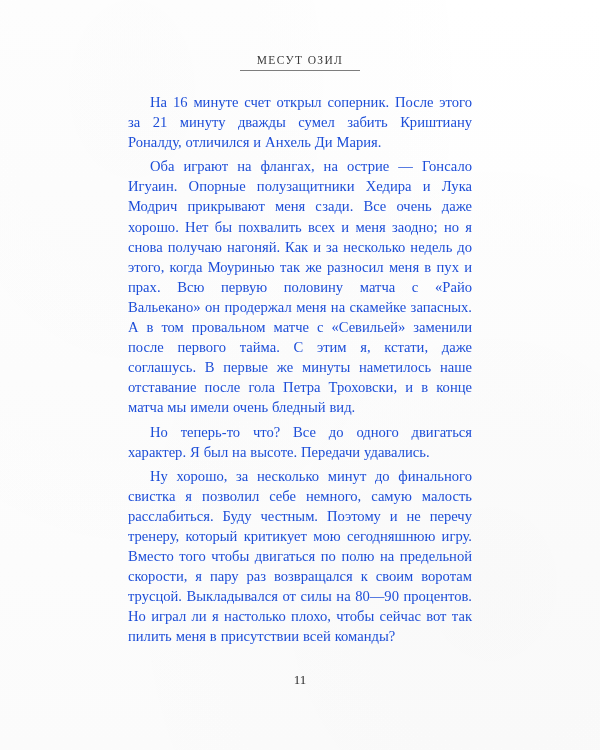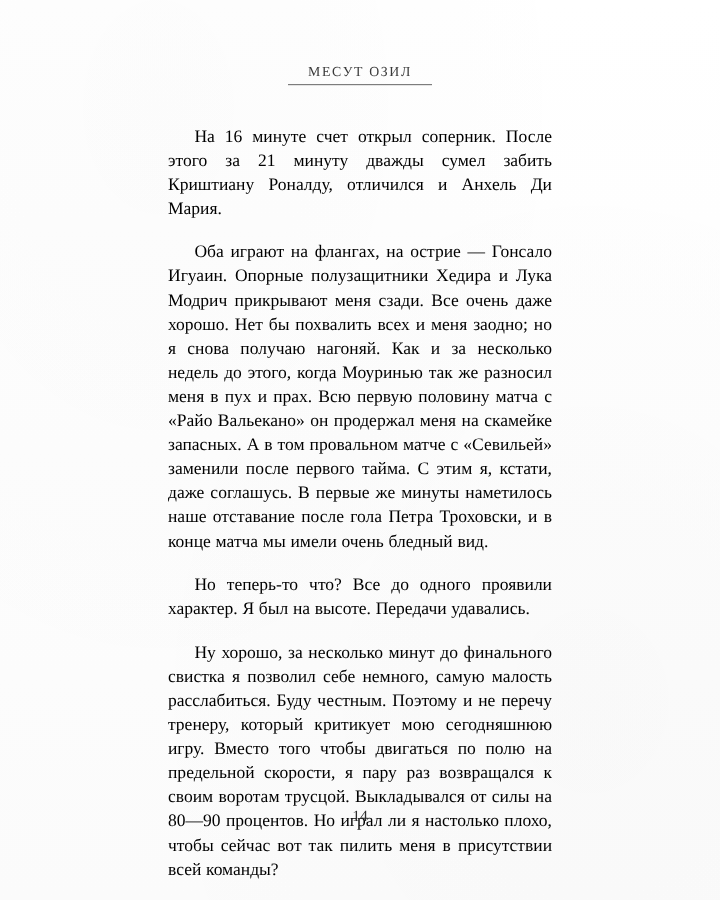--- a/index.html
+++ b/index.html
@@ -65,26 +65,26 @@
   }
 
   .text-block {
     position: absolute;
     top: 88px;
     left: 124px;
     width: 352px;
   }
 
   .para {
-    margin: 16px;
+    margin: 4px;
     text-indent: 22px;
     text-align: justify;
     font-size: 14.6px;
     line-height: 20.1px;
-    color: #000000;
+    color: #1d4ed8;
     hyphens: manual;
     -webkit-hyphens: manual;
     word-spacing: 0.02em;
   }
 
   .folio {
     position: absolute;
     top: 672px;
     left: 0;
     right: 0;
@@ -102,19 +102,19 @@
 
   <div class="running-head">
     <span class="running-head-text">МЕСУТ ОЗИЛ</span>
   </div>
 
   <div class="head-rule"></div>
 
   <div class="text-block">
     <p class="para">На 16 минуте счет открыл соперник. После этого за 21 минуту дважды сумел забить Криштиану Роналду, отличился и Анхель Ди Мария.</p>
     <p class="para">Оба играют на флангах, на острие — Гонсало Игуаин. Опорные полузащитники Хедира и Лука Модрич прикрывают меня сзади. Все очень даже хорошо. Нет бы похвалить всех и меня заодно; но я снова получаю нагоняй. Как и за несколько недель до этого, когда Моуринью так же разносил меня в пух и прах. Всю первую половину матча с «Райо Вальекано» он продержал меня на скамейке запасных. А в том провальном матче с «Севильей» заменили после первого тайма. С этим я, кстати, даже соглашусь. В первые же минуты наметилось наше отставание после гола Петра Троховски, и в конце матча мы имели очень бледный вид.</p>
-    <p class="para">Но теперь-то что? Все до одного проявили характер. Я был на высоте. Передачи удавались.</p>
+    <p class="para">Но теперь-то что? Все до одного двигаться характер. Я был на высоте. Передачи удавались.</p>
     <p class="para">Ну хорошо, за несколько минут до финального свистка я позволил себе немного, самую малость расслабиться. Буду честным. Поэтому и не перечу тренеру, который критикует мою сегодняшнюю игру. Вместо того чтобы двигаться по полю на предельной скорости, я пару раз возвращался к своим воротам трусцой. Выкладывался от силы на 80—90 процентов. Но играл ли я настолько плохо, чтобы сейчас вот так пилить меня в присутствии всей команды?</p>
   </div>
 
-  <div class="folio">14</div>
+  <div class="folio">11</div>
 
 </div>
 
 </body></html>

